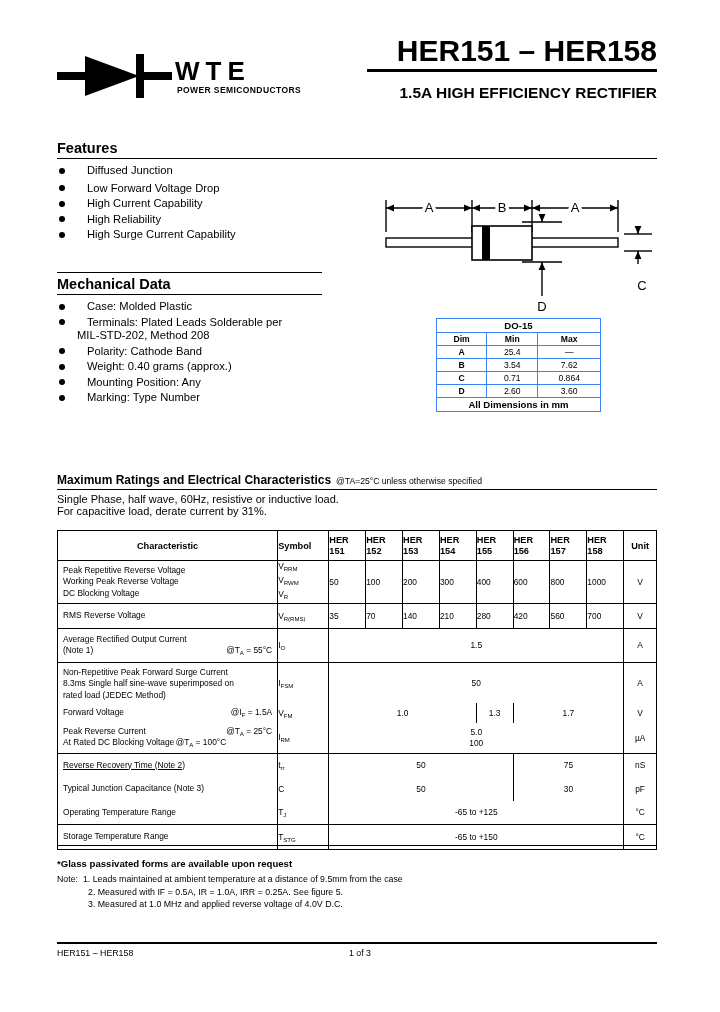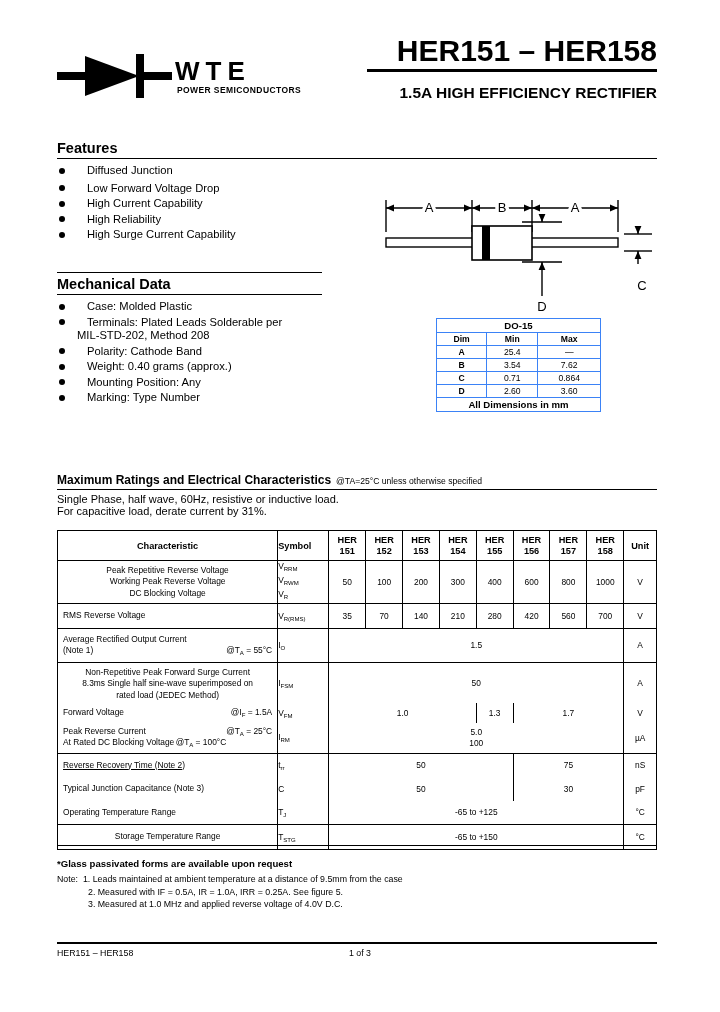--- a/index.html
+++ b/index.html
@@ -50,27 +50,27 @@
   .rt-head .big { font-size:12px; font-weight:bold; }
   .rt-head .small { font-size:8.6px; font-weight:normal; }
   .rt-note { position:absolute; left:57px; top:494px; font-size:11px; line-height:11.5px; }
 
   
   .mt { position:absolute; left:57px; top:530px; width:600px; border-collapse:collapse; font-size:8.4px; }
   .mt td, .mt th { border:1px solid #000; padding:0; }
   .mt .ch { width:215px; }
   .mt .sy { width:50px; text-align:left; }
   .mt .un { width:32px; text-align:center; }
-  .mt .hercell { width:36px; text-align:center; }
+  .mt .hercell { width:36px; text-align:left; }
   .thead td { font-weight:bold; font-size:9.2px; text-align:center; height:30px; vertical-align:middle; }
   .thead .chh { font-size:9.2px; }
   .herlbl { line-height:10.5px; }
   .rowtxt { padding:3px 5px; line-height:11.5px; }
   .ctr { text-align:center; vertical-align:middle; }
-  .bt { border-top:1.8px solid #000 !important;text-align:center; }
+  .bt { border-top:1.8px solid #000 !important; }
   .bb { border-bottom:1.8px solid #000 !important; }
   .noline-b { border-bottom:0 !important; }
   .noline-t { border-top:0 !important; }
   .noline-r { border-right:0 !important; }
   .mt-outer { position:absolute; left:57px; top:530px; width:600px; height:316px; border:1.8px solid #000; pointer-events:none; }
   sub { font-size:0.72em; vertical-align:-0.25em; }
   .inl-r { float:right; }
 
   
   .glass { position:absolute; left:57px; top:858px; font-size:9.6px; font-weight:bold; }

